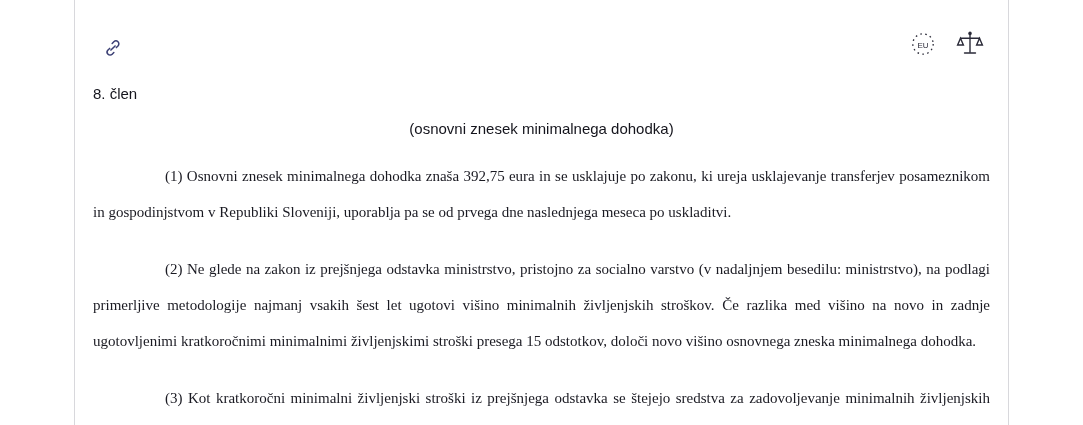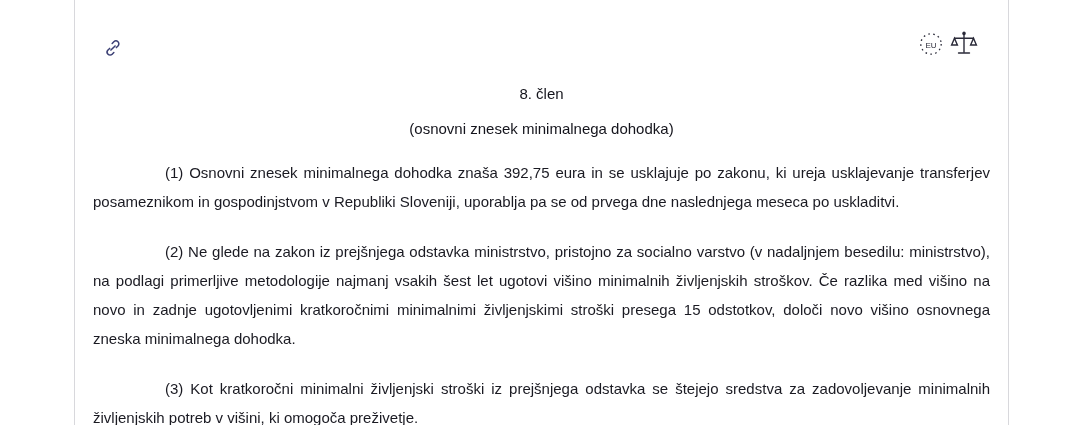--- a/index.html
+++ b/index.html
@@ -51,60 +51,60 @@
     left: 10px;
     top: 16px;
     width: 20px;
     height: 20px;
     color: #3b3f74;
   }
   .link-icon svg { display: block; }
 
   .art-icons {
     position: absolute;
-    right: 12px;
+    right: 6px;
     top: 8px;
     display: flex;
     align-items: center;
-    gap: 6px;
+    gap: 20px;
   }
   .eu-icon {
     width: 26px;
     height: 26px;
     color: #2a2a38;
   }
   .scale-icon {
     width: 28px;
     height: 28px;
     color: #2a2a38;
   }
 
   .art-number {
-    text-align: center;
     font-size: 15px;
     color: #14141c;
     line-height: 20px;
     padding-top: 16px;
   }
 
   .art-title {
     text-align: center;
     font-size: 15px;
     font-weight: normal;
     color: #14141c;
     margin-top: 16px;
   }
 
   p.para {
     font-size: 15px;
-    line-height: 29px;
+    line-height: 36px;
     color: #1a1a22;
     text-align: justify;
     margin: 21px 0 0 0;
     text-indent: 72px;
+    font-family: Liberation Serif, serif;
   }
 </style>
 </head>
 <body>
 
 <div class="page">
 
   <div class="rule rule-left"></div>
   <div class="rule rule-right"></div>
 

